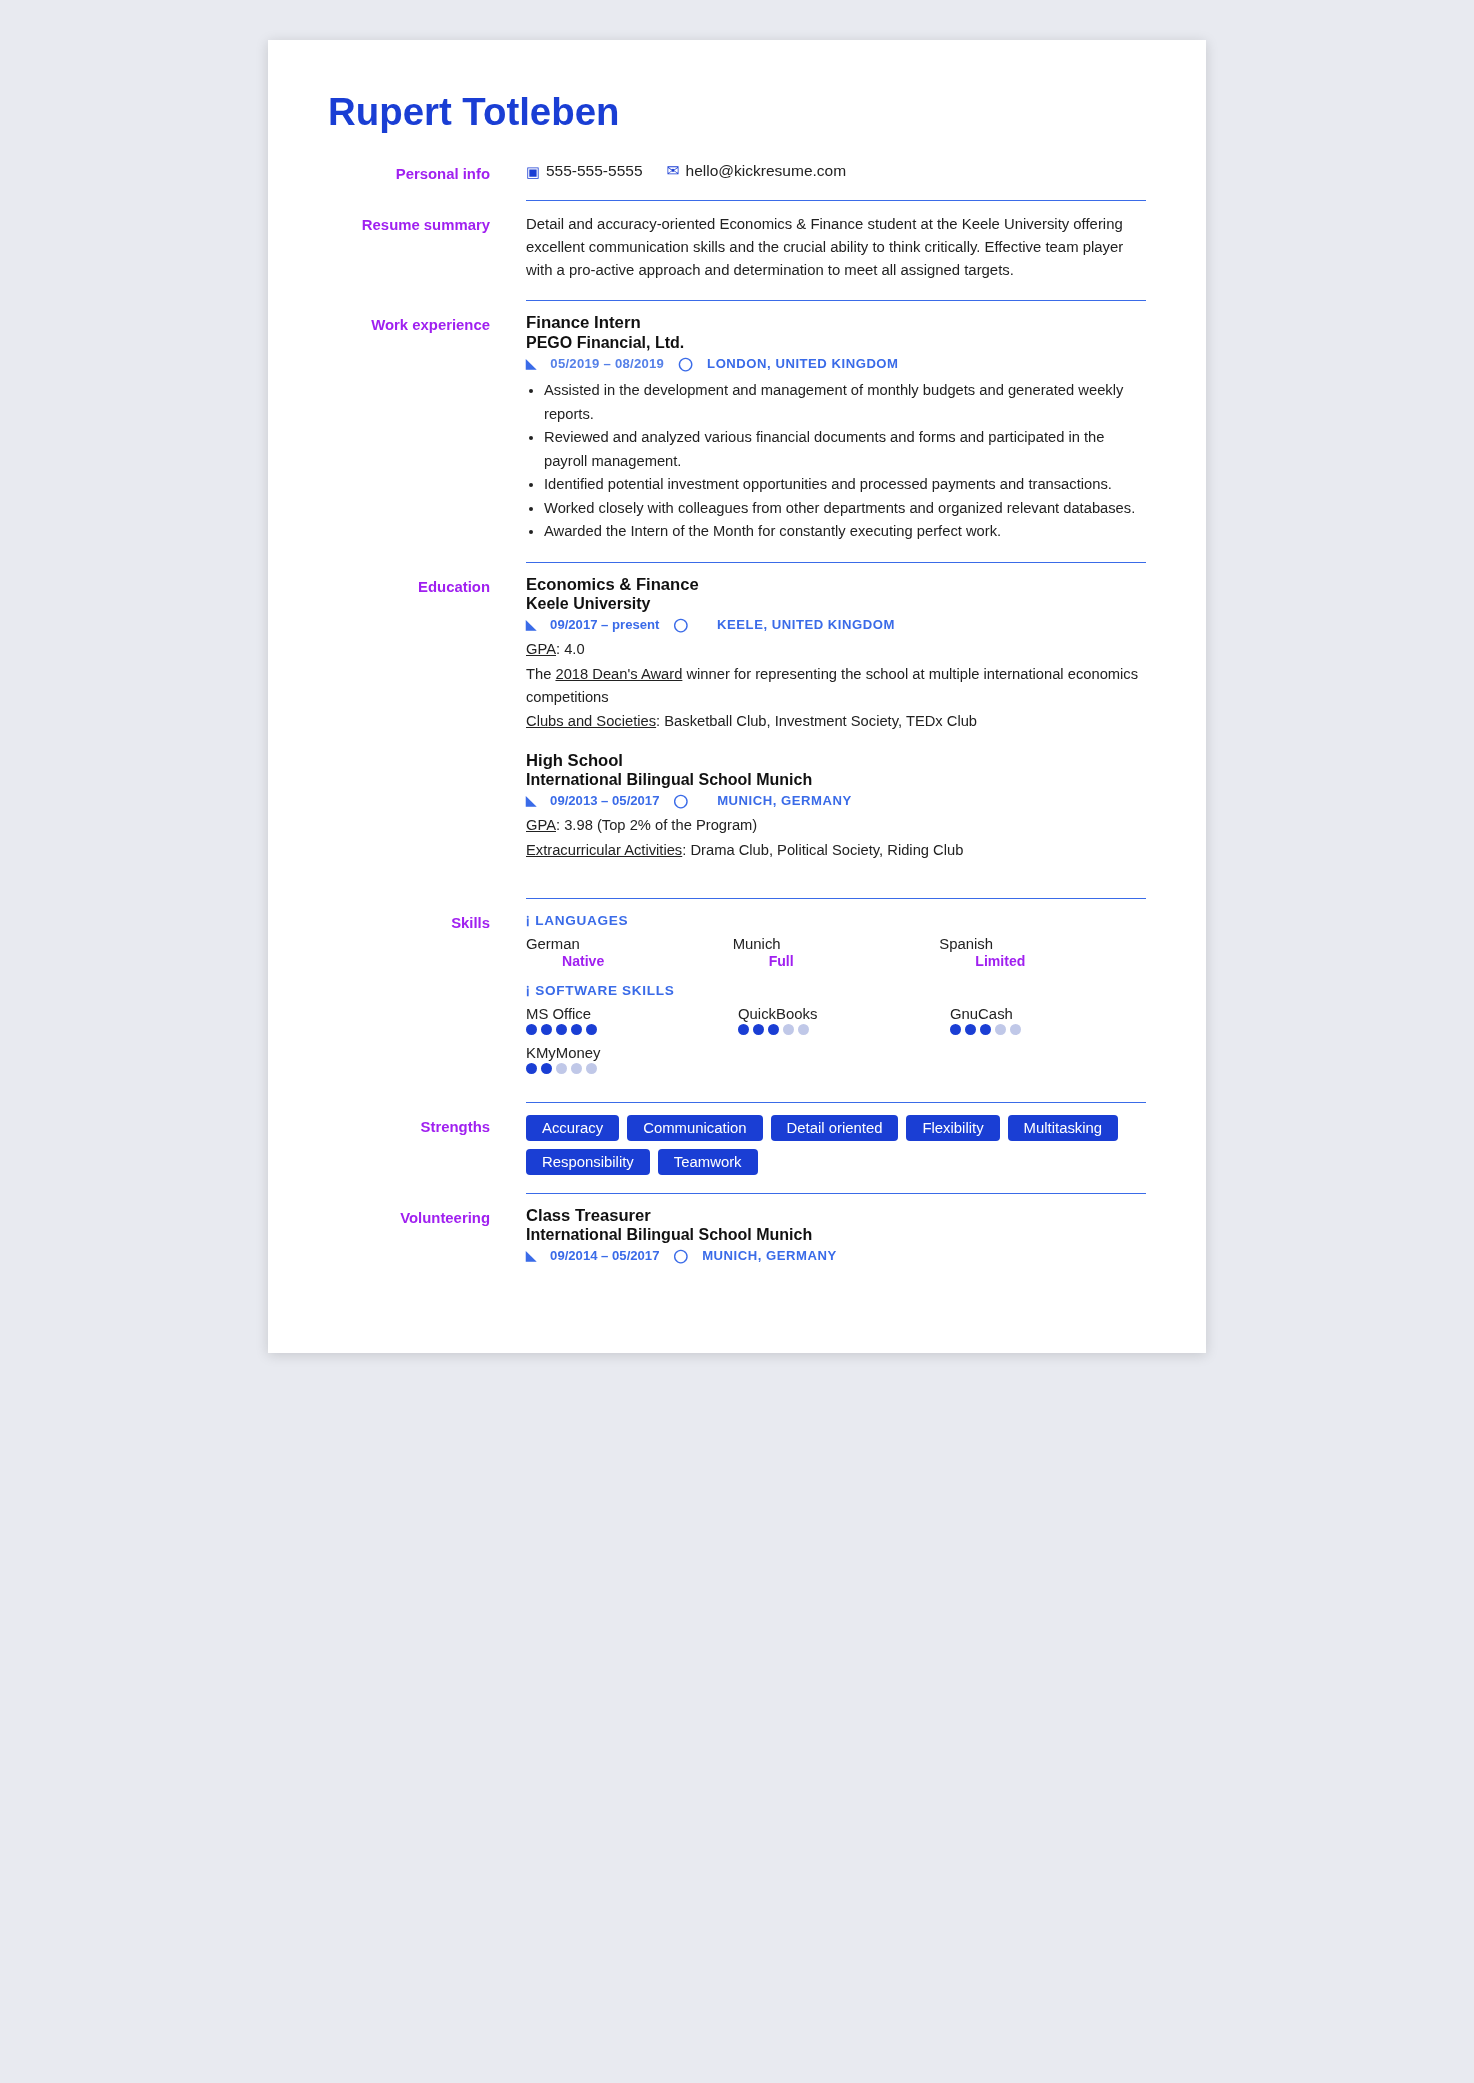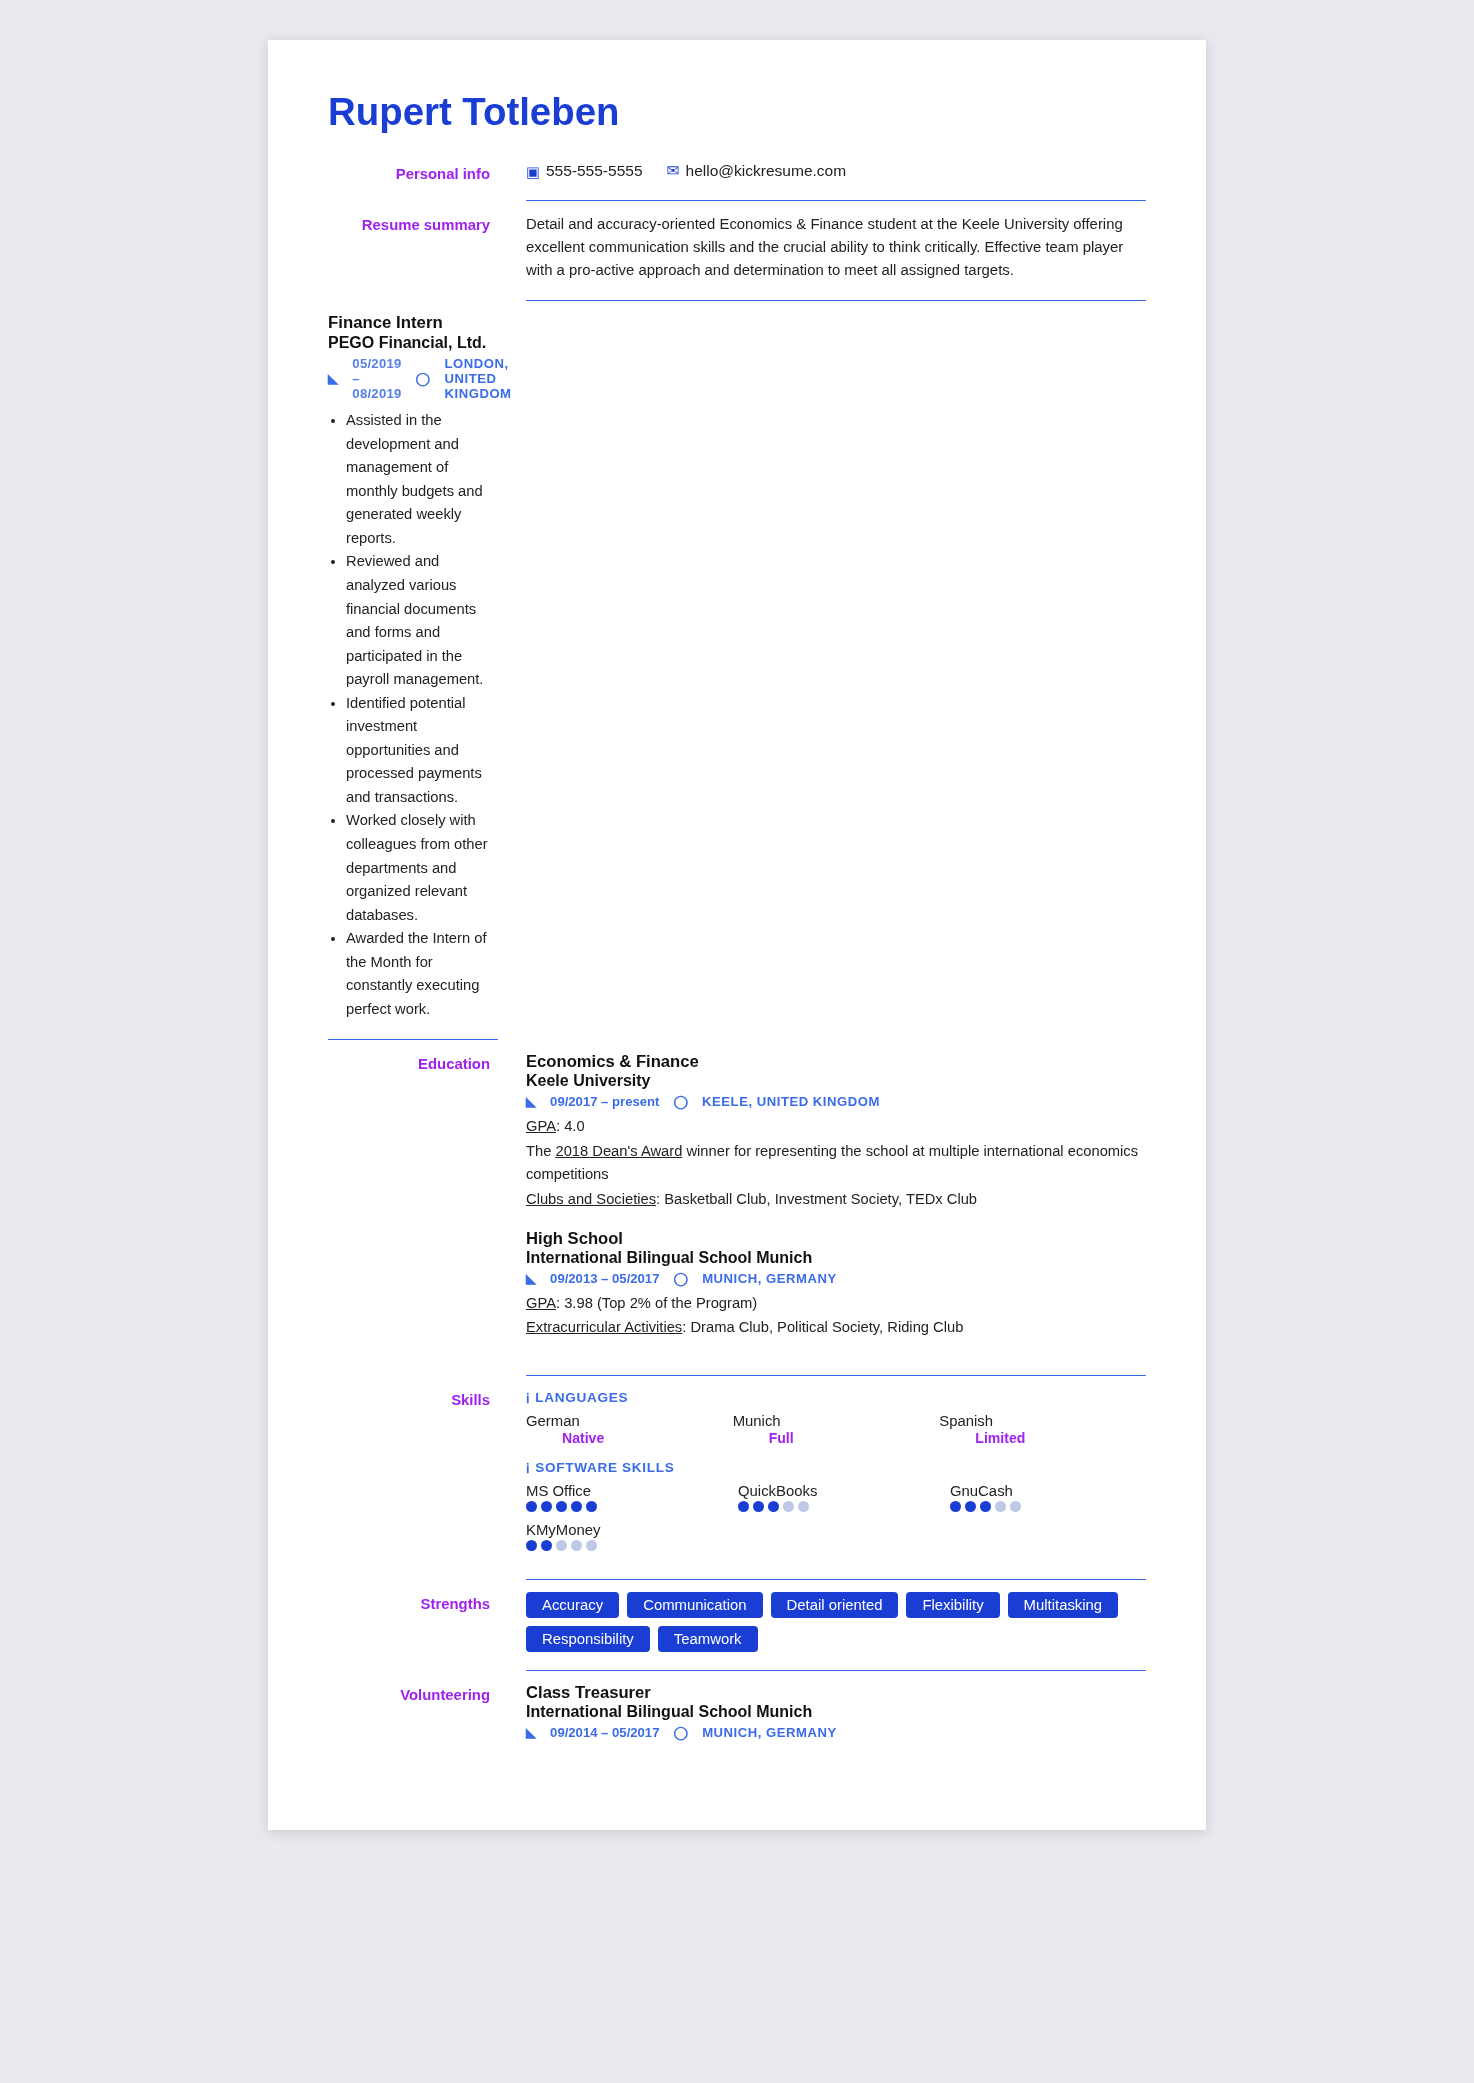--- a/index.html
+++ b/index.html
@@ -116,20 +116,21 @@
       align-items: center;
       gap: 14px;
       font-size: 0.82em;
       color: #3a6be8;
       margin-bottom: 6px;
       font-weight: 600;
     }
     .edu-meta .location {
       text-transform: uppercase;
       letter-spacing: 0.04em;
+      margin-left: 15px;
     }
     .edu-detail {
       font-size: 0.92em;
       color: #222;
       line-height: 1.55;
       margin-bottom: 2px;
     }
     .edu-detail u {
       cursor: default;
     }
@@ -252,20 +253,21 @@
   </div>
 
   <div class="section">
     <div class="section-label">Resume summary</div>
     <div class="section-content">
       <div class="summary-text">Detail and accuracy-oriented Economics &amp; Finance student at the Keele University offering excellent communication skills and the crucial ability to think critically. Effective team player with a pro-active approach and determination to meet all assigned targets.</div>
     </div>
   </div>
 
   <div class="section">
+    <div class="section-label">Work experience</div>
     <div class="section-content">
       <div class="job-title">Finance Intern</div>
       <div class="job-company">PEGO Financial, Ltd.</div>
       <div class="job-meta">
         <span style="color:#3a6be8;">◣</span>
         <span class="dates">05/2019 – 08/2019</span>
         <span style="color:#3a6be8;">◯</span>
         <span class="location">LONDON, UNITED KINGDOM</span>
       </div>
       <ul class="job-bullets">

